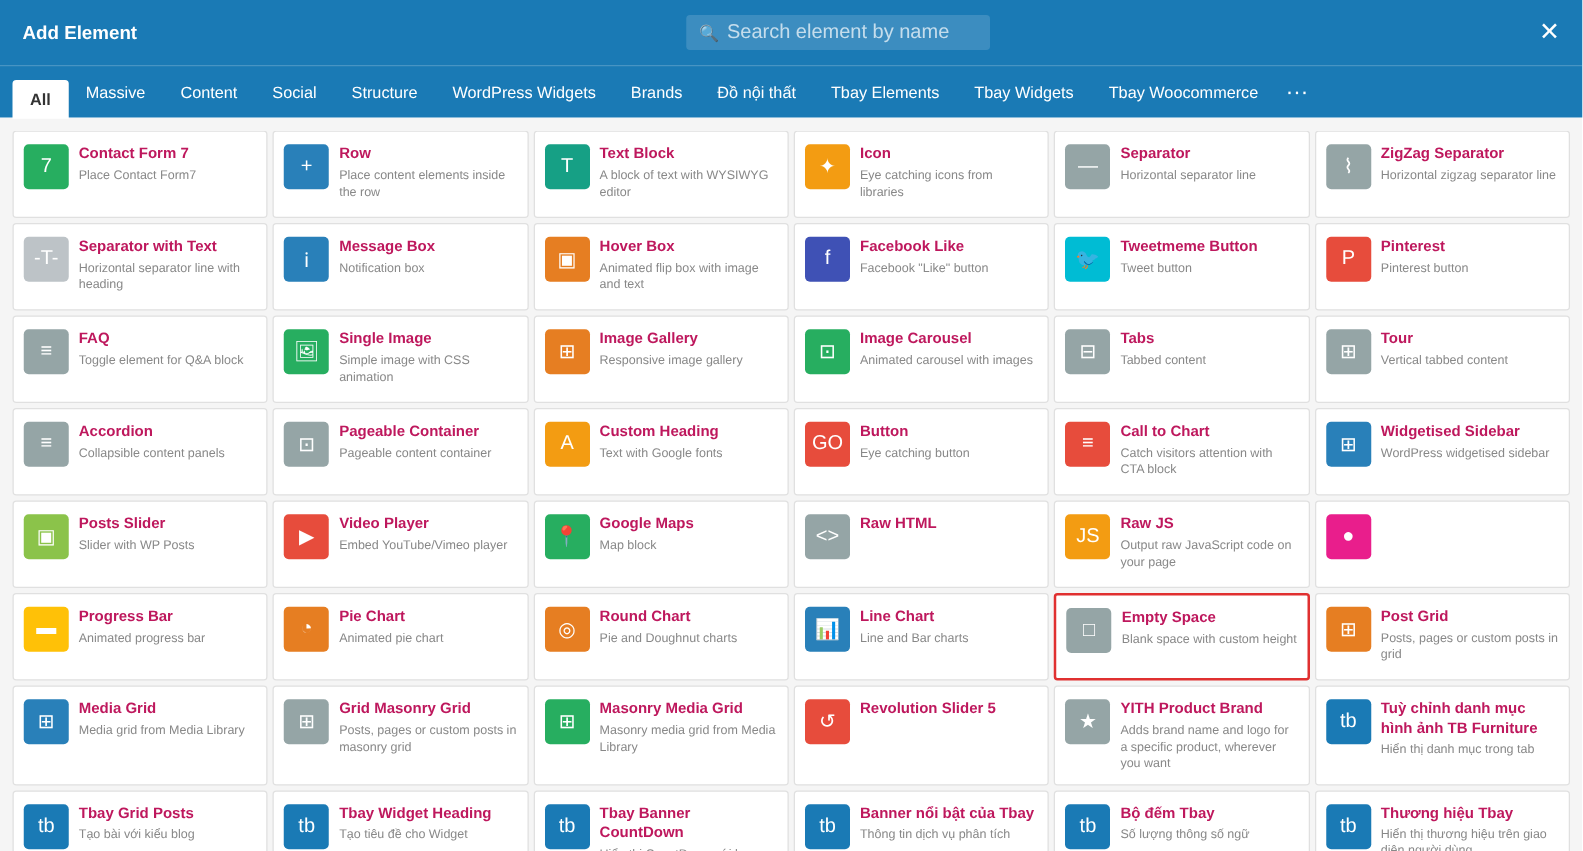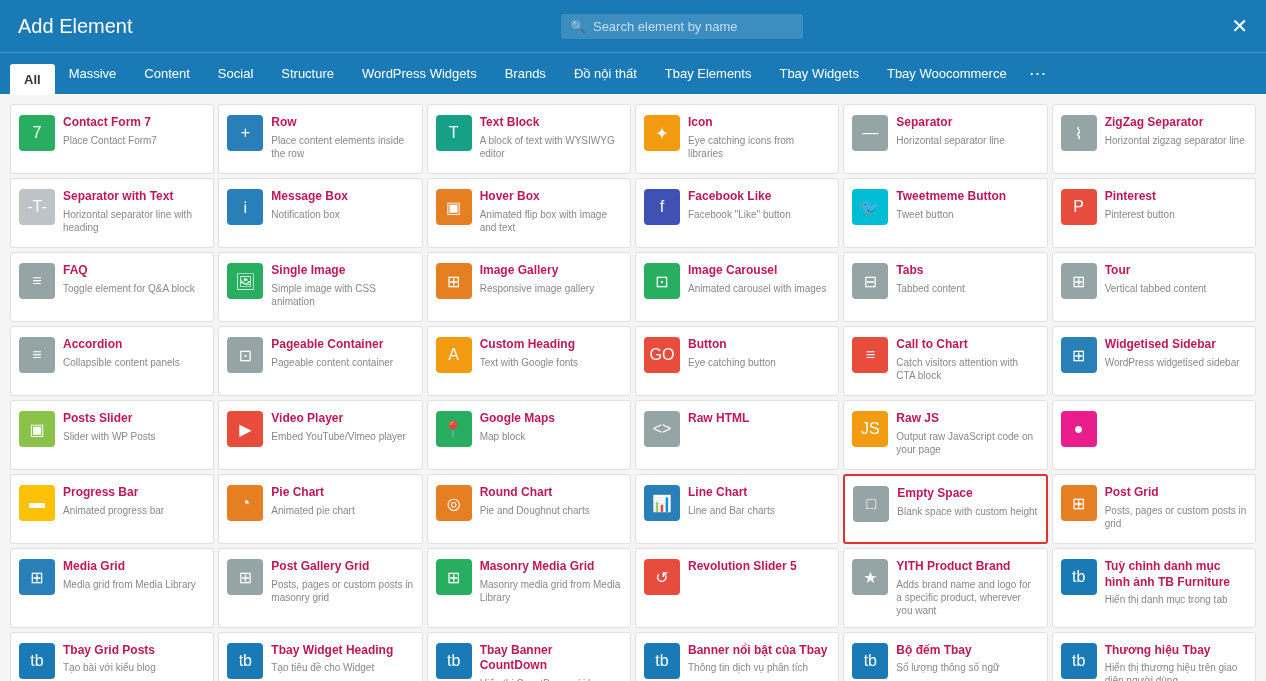--- a/index.html
+++ b/index.html
@@ -9,37 +9,37 @@
     #header {
       background: #1a7ab5;
       display: flex;
       align-items: center;
       justify-content: space-between;
       padding: 0 18px;
       height: 52px;
     }
     #header-title {
       color: #fff;
-      font-size: 20px;
-      font-weight: 400;
+      font-size: 15px;
+      font-weight: 700;
     }
     #search-box {
       display: flex;
       align-items: center;
       background: rgba(255,255,255,0.15);
       border-radius: 3px;
       padding: 5px 10px;
       gap: 6px;
     }
     #search-box input {
       background: transparent;
       border: none;
       outline: none;
       color: #fff;
-      font-size: 13px;
+      font-size: 16px;
       width: 200px;
     }
     #search-box input::placeholder { color: rgba(255,255,255,0.7); }
     #close-btn {
       color: #fff;
       font-size: 20px;
       cursor: pointer;
       background: none;
       border: none;
       line-height: 1;
@@ -429,21 +429,21 @@
         <div class="element-card">
           <div class="element-icon ic-blue">⊞</div>
           <div class="element-info">
             <div class="element-name">Media Grid</div>
             <div class="element-desc">Media grid from Media Library</div>
           </div>
         </div>
         <div class="element-card">
           <div class="element-icon ic-gray">⊞</div>
           <div class="element-info">
-            <div class="element-name">Post Gallery Grid</div>
+            <div class="element-name">Grid Masonry Grid</div>
             <div class="element-desc">Posts, pages or custom posts in masonry grid</div>
           </div>
         </div>
         <div class="element-card">
           <div class="element-icon ic-green">⊞</div>
           <div class="element-info">
             <div class="element-name">Masonry Media Grid</div>
             <div class="element-desc">Masonry media grid from Media Library</div>
           </div>
         </div>

